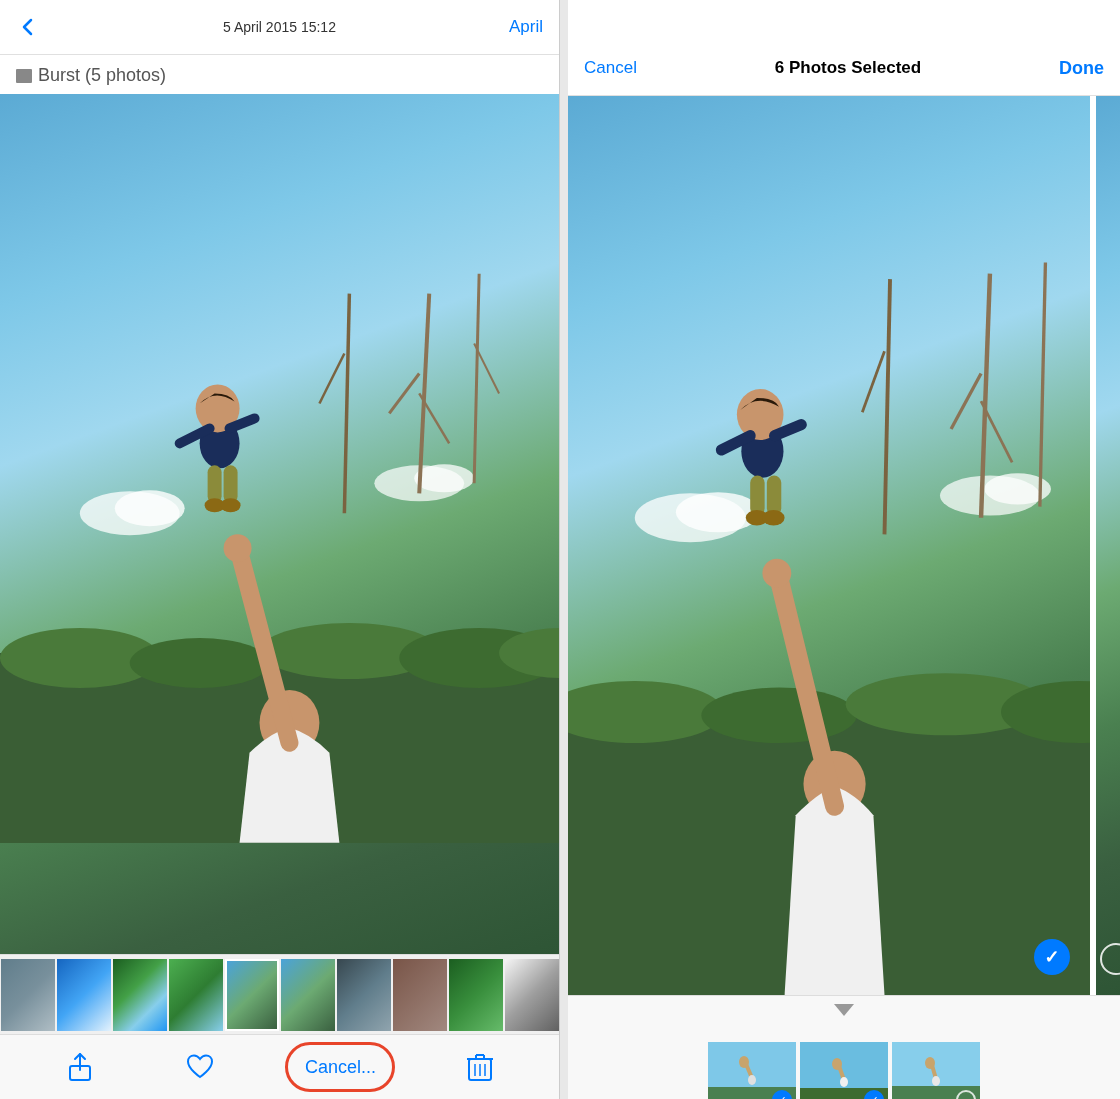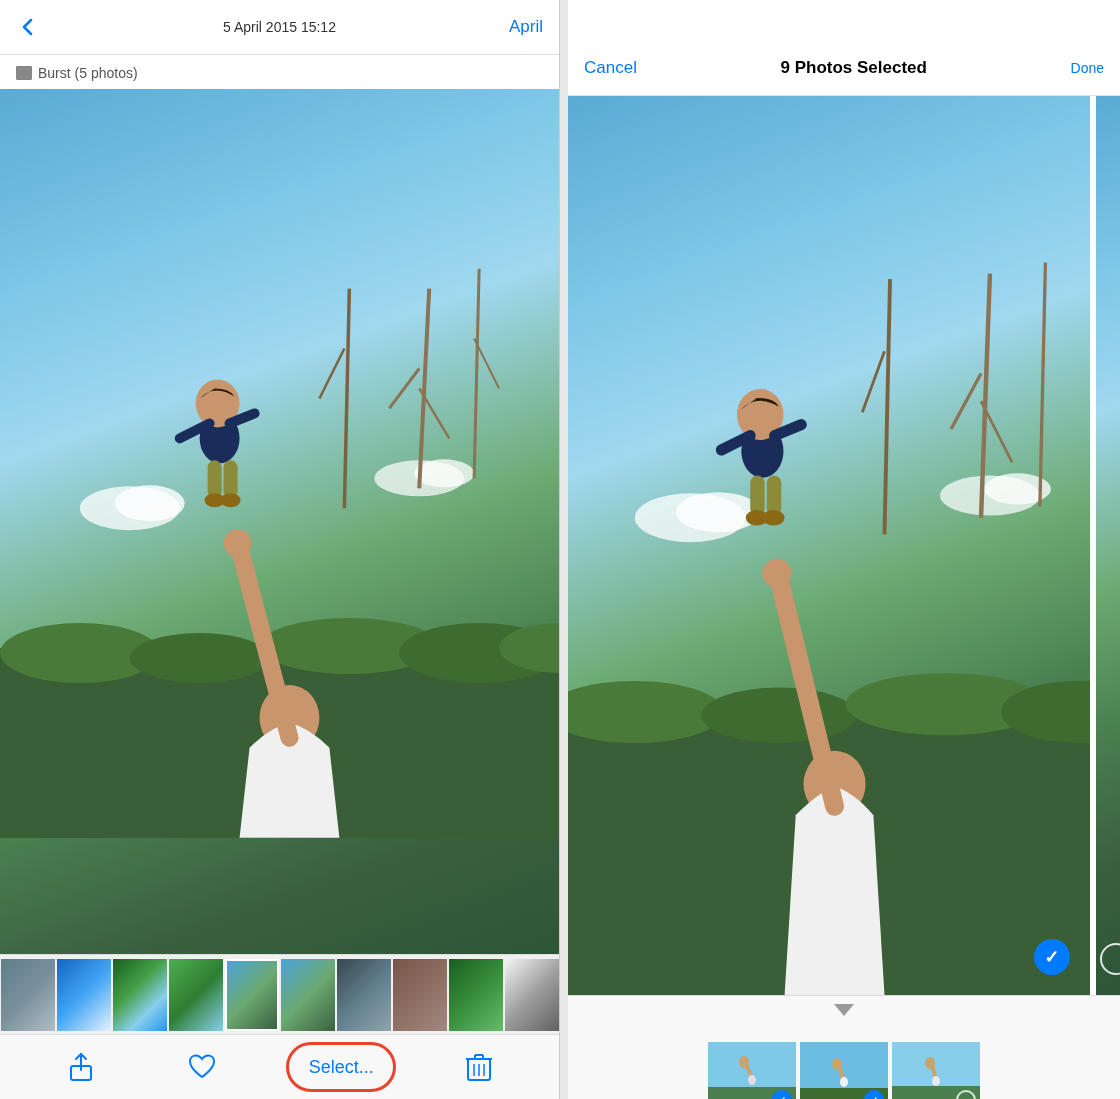--- a/index.html
+++ b/index.html
@@ -54,21 +54,21 @@
       color: #007AFF;
       font-size: 17px;
       cursor: pointer;
     }
 
     .burst-label {
       display: flex;
       align-items: center;
       gap: 6px;
       padding: 10px 16px 8px 16px;
-      font-size: 14px;
+      font-size: 18px;
       color: #555;
     }
 
     .burst-icon {
       width: 16px;
       height: 14px;
       background: #888;
       display: inline-block;
       border-radius: 1px;
     }
@@ -183,22 +183,22 @@
     }
 
     .photos-selected-title {
       font-size: 17px;
       font-weight: 700;
       color: #000;
     }
 
     .done-btn {
       color: #007AFF;
-      font-size: 14px;
-      font-weight: 400;
+      font-size: 18px;
+      font-weight: 700;
       cursor: pointer;
     }
 
     .right-photo-area {
       flex: 1;
       overflow: hidden;
       position: relative;
       display: flex;
     }
 
@@ -411,21 +411,21 @@
     </div>
 
     <div class="toolbar-btn">
       <svg width="30" height="30" viewBox="0 0 30 30" fill="none">
         <path d="M15 25 C15 25 3 17 3 9.5 C3 6 5.5 3.5 9 3.5 C11.5 3.5 13.5 5 15 7 C16.5 5 18.5 3.5 21 3.5 C24.5 3.5 27 6 27 9.5 C27 17 15 25 15 25Z" stroke="#007AFF" stroke-width="2" fill="none"></path>
       </svg>
     </div>
 
     <div class="toolbar-btn" style="position:relative;">
       <div class="select-circle"></div>
-      <span class="select-btn">Select...</span>
+      <span class="select-btn">Cancel...</span>
     </div>
 
     <div class="toolbar-btn">
       <svg width="28" height="30" viewBox="0 0 28 30" fill="none">
         <rect x="3" y="7" width="22" height="21" rx="2" stroke="#007AFF" stroke-width="2" fill="none"></rect>
         <line x1="1" y1="7" x2="27" y2="7" stroke="#007AFF" stroke-width="2"></line>
         <line x1="10" y1="7" x2="10" y2="3" stroke="#007AFF" stroke-width="2"></line>
         <line x1="18" y1="7" x2="18" y2="3" stroke="#007AFF" stroke-width="2"></line>
         <line x1="10" y1="3" x2="18" y2="3" stroke="#007AFF" stroke-width="2"></line>
         <line x1="9" y1="12" x2="9" y2="24" stroke="#007AFF" stroke-width="1.5"></line>
@@ -436,21 +436,21 @@
   </div>
 
 </div>
 
 <div class="panel-divider"></div>
 
 <div class="right-panel">
 
   <div class="right-header">
     <span class="cancel-btn">Cancel</span>
-    <span class="photos-selected-title">9 Photos Selected</span>
+    <span class="photos-selected-title">6 Photos Selected</span>
     <span class="done-btn">Done</span>
   </div>
 
   <div class="right-photo-area">
 
     <div class="right-photo-canvas" style="position:relative;">
       <svg style="width:100%;height:100%;position:absolute;top:0;left:0;" viewBox="0 0 490 810" preserveAspectRatio="xMidYMid slice">
 
         <ellipse cx="120" cy="380" rx="50" ry="22" fill="rgba(255,255,255,0.75)"></ellipse>
         <ellipse cx="145" cy="375" rx="38" ry="18" fill="rgba(255,255,255,0.8)"></ellipse>

